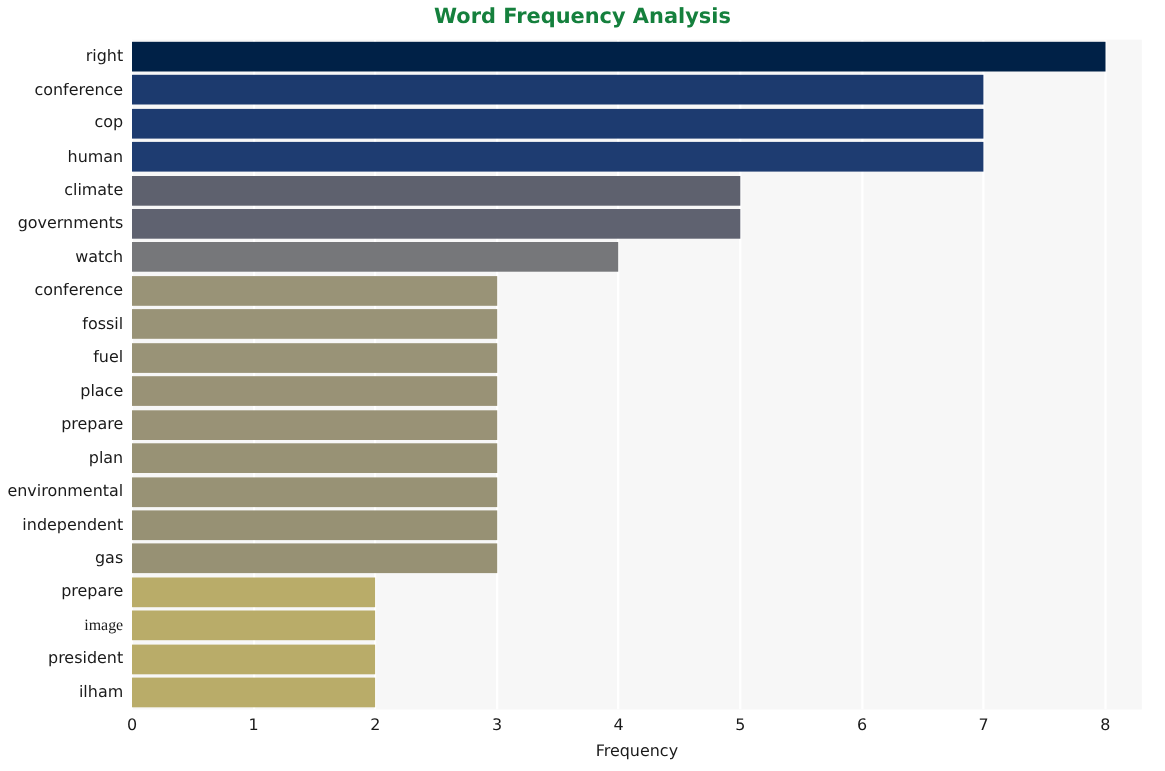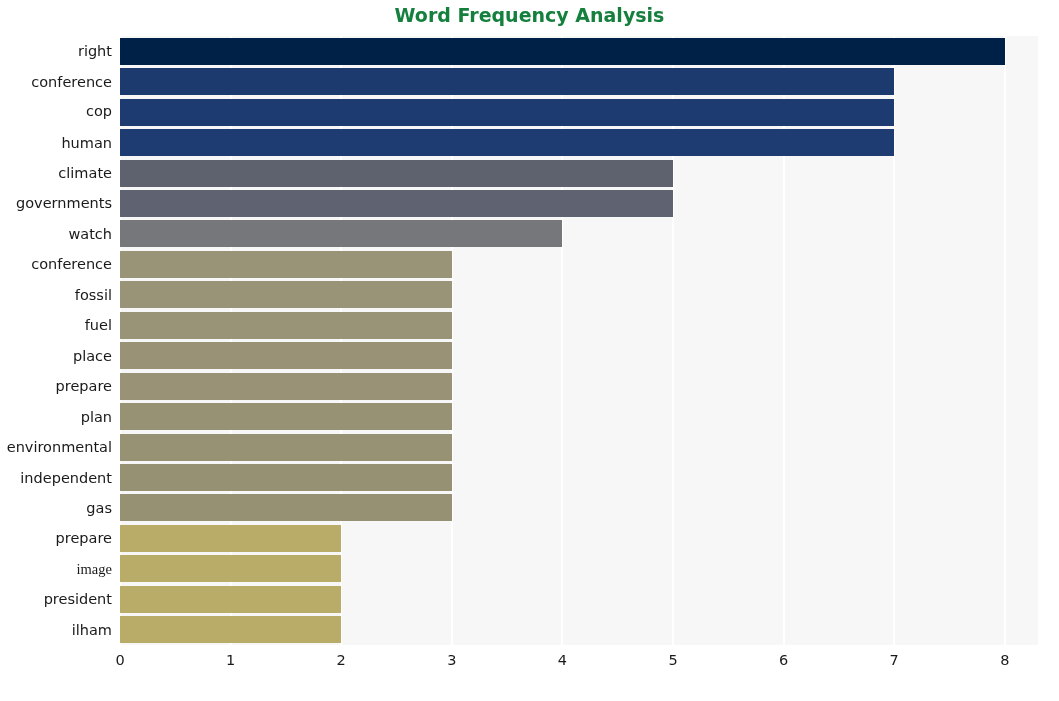--- a/index.html
+++ b/index.html
@@ -189,14 +189,15 @@
       <div class="x-tick-label" style="left: 230.602px;">1</div>
       <div class="x-tick-label" style="left: 341.205px;">2</div>
       <div class="x-tick-label" style="left: 451.807px;">3</div>
       <div class="x-tick-label" style="left: 562.41px;">4</div>
       <div class="x-tick-label" style="left: 673.012px;">5</div>
       <div class="x-tick-label" style="left: 783.614px;">6</div>
       <div class="x-tick-label" style="left: 894.217px;">7</div>
       <div class="x-tick-label" style="left: 1004.82px;">8</div>
     </div>
 
+  <div id="x-axis-title">Frequency</div>
 
 </div>
 
 </body></html>

